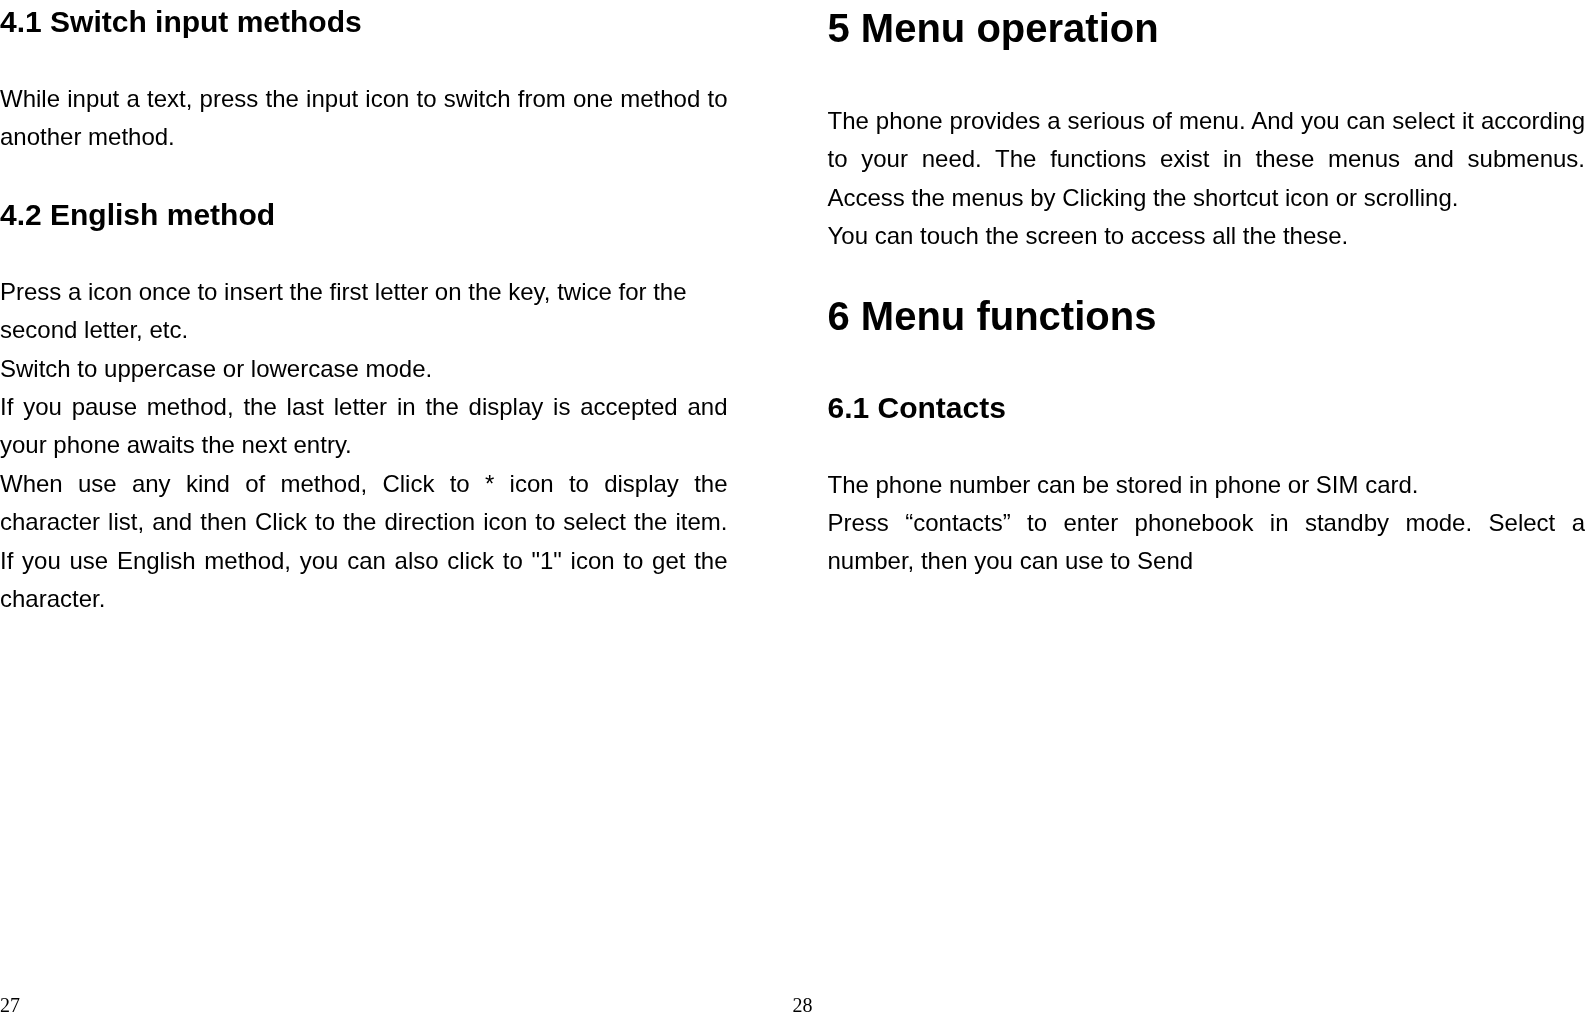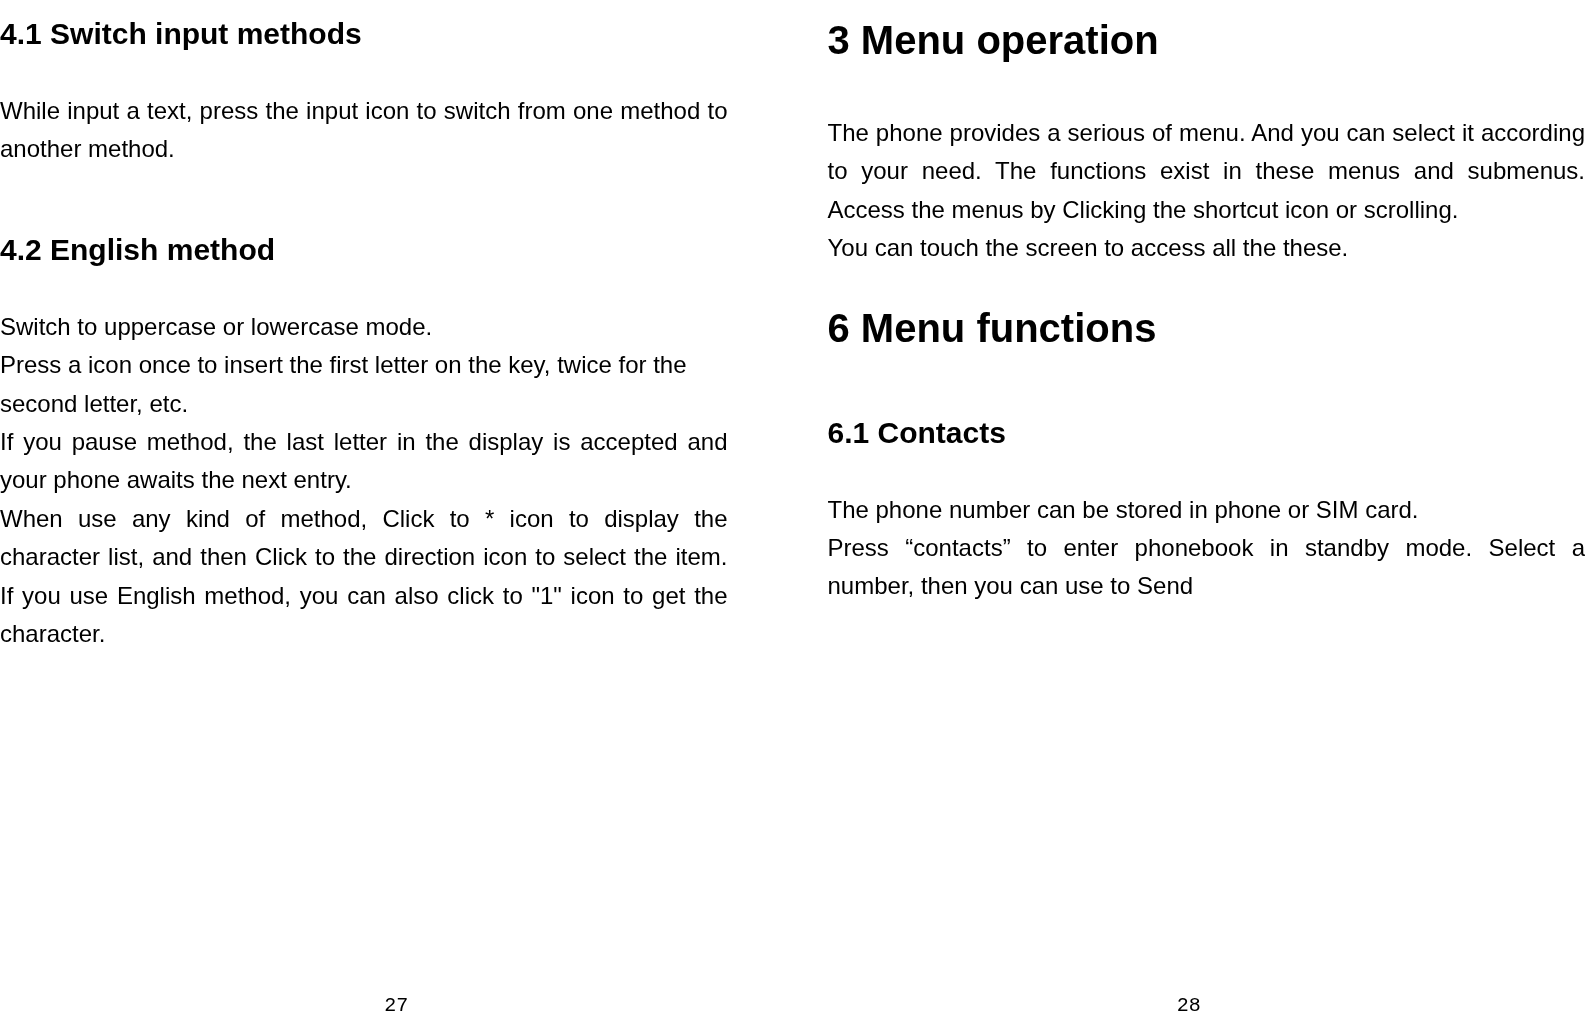--- a/index.html
+++ b/index.html
@@ -16,21 +16,21 @@
     overflow: hidden;
   }
   .page-container {
     display: flex;
     width: 100%;
     height: 100%;
   }
   .page {
     width: 50%;
     height: 100%;
-    padding: 16px 30px 0px 0px;
+    padding: 4px 30px 0px 0px;
     position: relative;
     display: flex;
     flex-direction: column;
   }
   .page-left {
     padding-left: 0px;
     padding-right: 65px;
   }
   .page-right {
     padding-left: 35px;
@@ -39,72 +39,72 @@
   h1 {
     font-size: 40px;
     font-weight: bold;
     margin-top: 0px;
     margin-bottom: 50px;
     line-height: 1.2;
   }
   h2 {
     font-size: 30px;
     font-weight: bold;
-    margin-top: 63px;
+    margin-top: 40px;
     margin-bottom: 40px;
     line-height: 1.2;
   }
   .first-h2 {
     margin-top: 0px;
   }
   p {
     font-size: 24px;
     line-height: 1.6;
     margin-bottom: 0px;
   }
   p.justify {
     text-align: justify;
     text-justify: inter-word;
   }
   .page-number {
     position: absolute;
     bottom: 8px;
     left: 0;
     right: 0;
-    text-align: center;
+    text-align: left;
     font-size: 20px;
-    font-family: Liberation Mono, monospace;
+    font-family: Liberation Serif, serif;
   }
   .content {
     flex: 1;
   }
 </style>
 </head>
 <body>
 
 <div class="page-container">
 
   <div class="page page-left">
     <div class="content">
       <h2 class="first-h2">4.1 Switch input methods</h2>
       <p class="justify">While input a text, press the input icon to switch from one method to another method.</p>
 
       <h2>4.2 English method</h2>
+      <p>Press a icon once to insert the first letter on the key, twice for the second letter, etc.</p>
       <p>Switch to uppercase or lowercase mode.</p>
-      <p>Press a icon once to insert the first letter on the key, twice for the second letter, etc.</p>
       <p class="justify">If you pause method, the last letter in the display is accepted and your phone awaits the next entry.</p>
 
       <p class="justify">When use any kind of method, Click to * icon to display the character list, and then Click to the direction icon to select the item. If you use English method, you can also click to "1" icon to get the character.</p>
     </div>
     <div class="page-number">27</div>
   </div>
 
   <div class="page page-right">
     <div class="content">
-      <h1>3 Menu operation</h1>
+      <h1>5 Menu operation</h1>
       <p class="justify">The phone provides a serious of menu. And you can select it according to your need. The functions exist in these menus and submenus. Access the menus by Clicking the shortcut icon or scrolling.</p>
       <p>You can touch the screen to access all the these.</p>
 
       <h1 style="margin-top:36px;">6 Menu functions</h1>
       <h2>6.1 Contacts</h2>
       <p class="justify">The phone number can be stored in phone or SIM card.</p>
       <p class="justify">Press “contacts” to enter phonebook in standby mode. Select a number, then you can use to Send</p>
     </div>
     <div class="page-number">28</div>
   </div>

